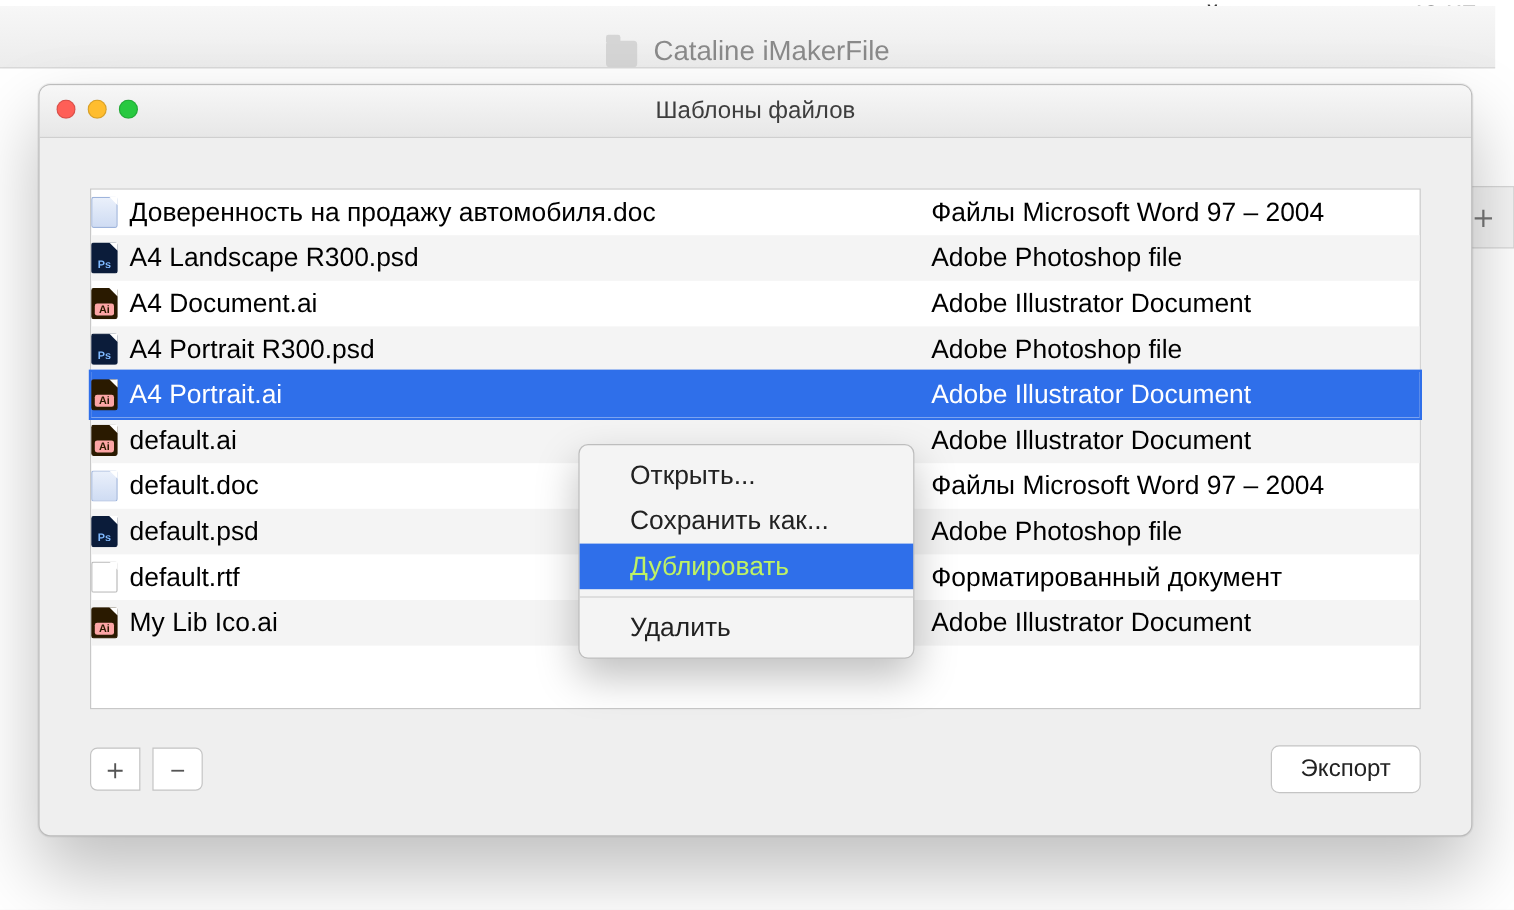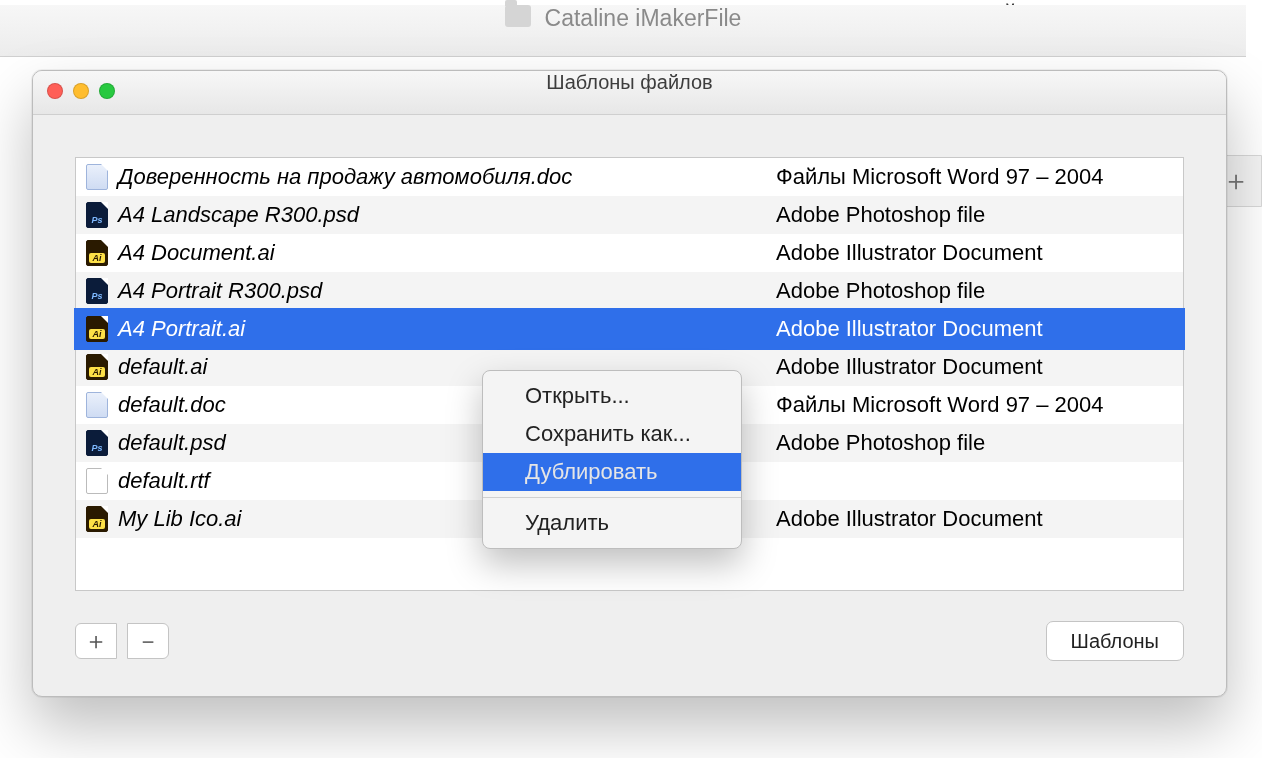--- a/index.html
+++ b/index.html
@@ -18,21 +18,21 @@
     left: 0; right: 0; top: 0; bottom: 0;
     background: #fff;
   }
   .bg-titlebar {
     position: absolute;
     left: 0; right: 16px; top: 5px;
     height: 52px;
     background: linear-gradient(#f7f7f7,#ececec);
     border-bottom: 1px solid #d0d0d0;
     display: flex;
-    align-items: flex-start;
+    align-items: flex-end;
     justify-content: center;
     gap: 14px;
     color: #8a8a8a;
     font-size: 23px;
   }
   .bg-titlebar .folder-icon {
     width: 26px; height: 22px; background:#d5d5d5; border-radius:3px;
     position: relative;
   }
   .bg-titlebar .folder-icon::before{
@@ -62,21 +62,21 @@
     background: #efefef;
     border: 1px solid #bcbcbc;
     border-radius: 10px;
     box-shadow: 0 30px 60px rgba(0,0,0,0.25), 0 0 0 1px rgba(0,0,0,0.05);
     overflow: hidden;
   }
   .modal-titlebar {
     height: 44px;
     background: linear-gradient(#f7f7f7,#e7e7e7);
     border-bottom: 1px solid #cfcfcf;
-    display:flex; align-items:flex-start; justify-content:center;
+    display:flex; align-items:center; justify-content:center;
     position:relative;
     font-size: 20px;
     color:#3d3d3d;
   }
   .traffic-lights {
     position:absolute; left:14px; top:12px;
     display:flex; gap:10px;
   }
   .tl { width:16px; height:16px; border-radius:50%; border:1px solid rgba(0,0,0,0.15); }
   .tl.red { background:#ff5f57; }
@@ -105,21 +105,21 @@
   .col-type { flex:1; border-right:none; }
 
   .tbody { }
   .row {
     display:flex;
     height:38px;
     align-items:center;
     font-size:22px;
   }
   .row:nth-child(even){ background:#f4f4f4; }
-  .row .cell-name { width:690px; display:flex; align-items:center; gap:10px; padding-left:10px; white-space:nowrap; overflow:hidden;font-style:italic; }
+  .row .cell-name { width:690px; display:flex; align-items:center; gap:10px; white-space:nowrap; overflow:hidden; }
   .row .cell-type { flex:1; padding-left:10px; white-space:nowrap; overflow:hidden; }
   .row.selected {
     background:#2f6fea !important;
     color:#fff;
     outline:2px solid #2f6fea;
   }
 
   .file-icon { width:22px; height:26px; flex:0 0 22px; border-radius:2px; position:relative; }
   .file-icon::after{
     content:""; position:absolute; right:-1px; top:-1px;
@@ -129,41 +129,41 @@
   .ico-psd { background:#0b1c3a; border:1px solid #0b1c3a; }
   .ico-psd::after{ border-top-color:#fff; }
   .ico-ai  { background:#2a1a00; border:1px solid #2a1a00; }
   .ico-rtf { background:#fff; border:1px solid #bbb; }
   .ico-badge {
     position:absolute; bottom:2px; left:2px; right:2px;
     font-size:9px; font-weight:700; text-align:center;
     color:#fff; line-height:10px;
   }
   .ico-psd .ico-badge{ color:#7fb9ff; }
-  .ico-ai .ico-badge{ background:#fde047; color:#2a1a00; border-radius:2px; }
+  .ico-ai .ico-badge{ background:#fca5a5; color:#2a1a00; border-radius:2px; }
 
   
   .ctx-menu {
     position:absolute;
     left:482px; top:370px;
-    width:260px;
+    width:280px;
     background:#f4f4f4;
     border:1px solid #bdbdbd;
     border-radius:8px;
     box-shadow: 0 15px 35px rgba(0,0,0,0.25);
     padding:6px 0;
     z-index:50;
     font-size:22px;
   }
   .ctx-item {
     padding:6px 40px 6px 42px;
     white-space:nowrap;
     color:#222;
   }
-  .ctx-item.hover { background:#2f6fea; color:#e5e5e5; }
+  .ctx-item.hover { background:#2f6fea; color:#bef264; }
   .ctx-sep { height:1px; background:#d0d0d0; margin:6px 0; }
 
   
   .footer {
     position:absolute; left:42px; right:42px; bottom:34px;
     height:42px;
     display:flex; align-items:center; justify-content:space-between;
   }
   .segmented {
     display:flex;
@@ -278,20 +278,21 @@
             </div>
             <span>default.psd</span>
           </div>
           <div class="cell-type">Adobe Photoshop file</div>
         </div>
         <div class="row">
           <div class="cell-name">
             <div class="file-icon ico-rtf"></div>
             <span>default.rtf</span>
           </div>
+          <div class="cell-type">Форматированный документ</div>
         </div>
         <div class="row">
           <div class="cell-name">
             <div class="file-icon ico-ai">
               <div class="ico-badge">Ai</div>
             </div>
             <span>My Lib Ico.ai</span>
           </div>
           <div class="cell-type">Adobe Illustrator Document</div>
         </div>
@@ -301,21 +302,21 @@
   <div class="footer">
     <div class="segmented">
       <div class="seg-btn">
         <span>＋</span>
       </div>
       <div class="seg-btn">
         <span>－</span>
       </div>
     </div>
     <div class="close-btn">
-      <span>Шаблоны</span>
+      <span>Экспорт</span>
     </div>
   </div>
 </div>
 
 <div class="ctx-menu" id="ctx">
     <div class="ctx-item">Открыть...</div>
     <div class="ctx-item">Сохранить как...</div>
     <div class="ctx-item hover">Дублировать</div>
     <div class="ctx-sep"></div>
     <div class="ctx-item">Удалить</div>

